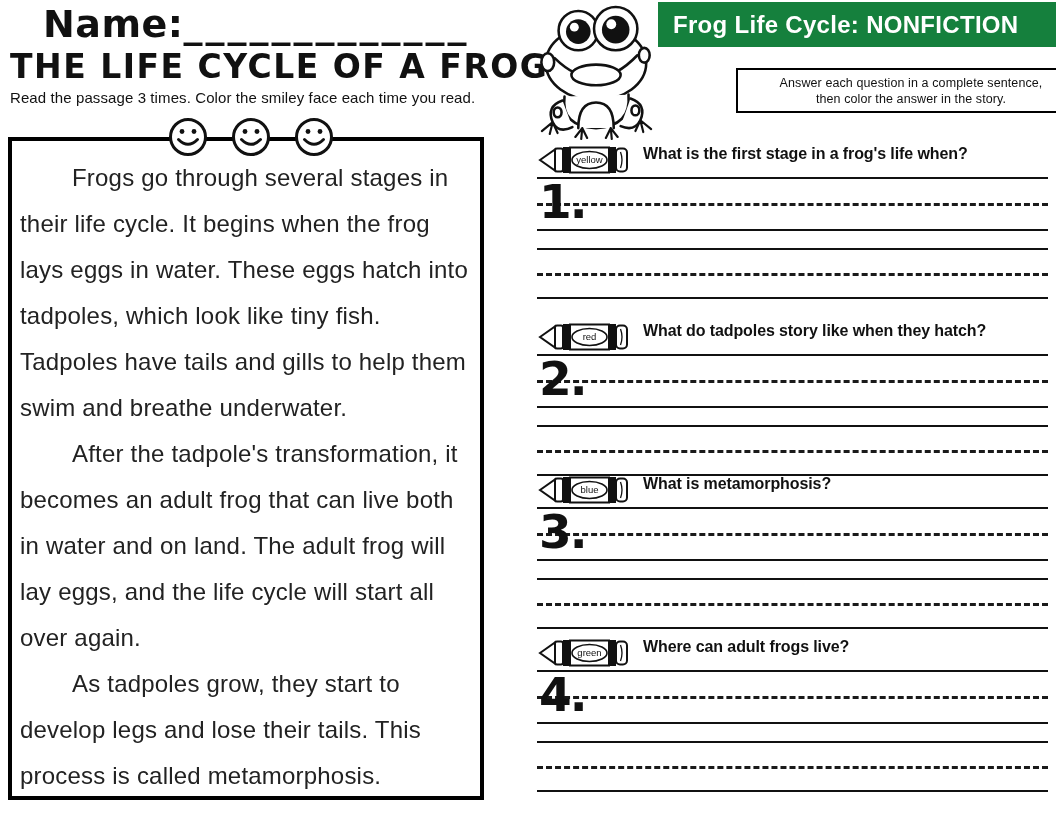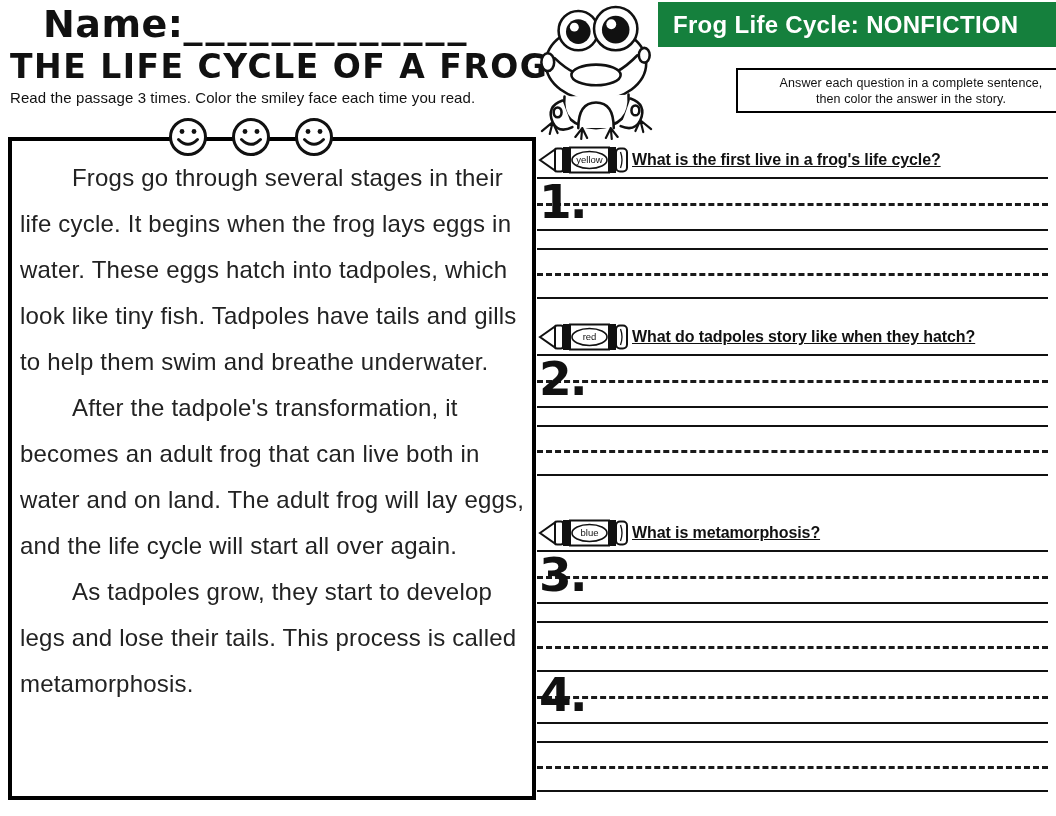--- a/index.html
+++ b/index.html
@@ -12,21 +12,21 @@
 
   
   .header-left { position:absolute; left:10px; top:2px; width:520px; }
   .name-row { font-family:"DejaVu Sans", sans-serif; font-weight:bold; font-size:38px; letter-spacing:0.5px; white-space:nowrap;margin-left:33px; }
   .name-blank { letter-spacing:3px; font-weight:bold; }
   .title { font-family:"DejaVu Sans", sans-serif; font-weight:bold; font-size:33px; letter-spacing:1.5px; text-align:center; margin-top:1px; white-space:nowrap; }
   .subtitle { font-size:15px; font-weight:500; margin-top:3px; letter-spacing:0.1px; }
 
   
   .passage-box {
-    position:absolute; left:8px; top:137px; width:528px; height:663px;
+    position:absolute; left:8px; top:137px; width:476px; height:663px;
     border:4px solid #000; padding:14px 4px 0 8px; background:#fff;
   }
   .passage p { margin:0; font-size:24px; line-height:46px; text-indent:52px; color:#222; letter-spacing:0.2px; }
   .smiley-row { position:absolute; left:168px; top:117px; display:flex; gap:23px; z-index:3; }
   .smiley { width:40px; height:40px; display:block; }
 
   
   .frog-wrap { position:absolute; left:533px; top:2px; width:128px; height:138px; }
   .banner {
     position:absolute; left:658px; top:2px; width:408px; height:45px;
@@ -35,22 +35,22 @@
   }
   .instruction-box {
     position:absolute; left:736px; top:68px; width:350px; height:45px;
     border:2px solid #000; display:flex; flex-direction:column; justify-content:center;
     text-align:center; font-size:12.5px; font-weight:500; line-height:16px; letter-spacing:0.1px;
   }
 
   
   .questions { position:absolute; left:537px; top:145px; width:513px; height:660px; }
   .q-block { position:absolute; left:0; width:513px; height:160px; }
-  .q-block.q1 { top:0px; } .q-block.q2 { top:177px; } .q-block.q3 { top:330px;margin-top:43px; } .q-block.q4 { top:493px; }
-  .q-header { display:flex; align-items:center; height:30px;text-decoration:underline; }
+  .q-block.q1 { top:0px; } .q-block.q2 { top:177px; } .q-block.q3 { top:330px; } .q-block.q4 { top:493px; }
+  .q-header { display:flex; align-items:flex-start; gap:11px; height:30px; }
   .crayon { width:95px; height:30px; flex:0 0 auto; }
   .q-text { font-size:16px; font-weight:bold; letter-spacing:-0.1px; white-space:nowrap; }
   .line { position:absolute; left:0; right:2px; height:0; border-top:2.5px solid #111; }
   .line.dashed { border-top:3.2px dashed #1a1a1a; }
   .pos1 { top:32px; } .pos2 { top:58px; } .pos3 { top:84px; }
   .pos4 { top:103px; } .pos5 { top:128px; } .pos6 { top:152px; }
   .q-num {
     position:absolute; left:2px; top:33px; z-index:2; line-height:1;
     font-family:"DejaVu Sans", sans-serif; font-weight:bold; font-size:47px; letter-spacing:-2px;
   }
@@ -145,21 +145,21 @@
             <rect x="18" y="3.5" width="8" height="23" rx="2" stroke-width="2"></rect>
             <rect x="26" y="2" width="7" height="26" fill="#111" stroke="none"></rect>
             <rect x="33" y="2.5" width="39" height="25" stroke-width="2"></rect>
             <ellipse cx="52.5" cy="15" rx="17.5" ry="8.5" stroke-width="1.6"></ellipse>
             <rect x="72" y="2" width="7" height="26" fill="#111" stroke="none"></rect>
             <rect x="79" y="3.5" width="11" height="23" rx="4" stroke-width="2"></rect>
             <path d="M83.5,7 q3,8 0,16" fill="none" stroke-width="1.3"></path>
           </g>
           <text x="52.5" y="18.3" text-anchor="middle" font-size="9.5" fill="#111">yellow</text>
         </svg>
-        <span class="q-text">What is the first live in a frog's life cycle?</span>
+        <span class="q-text">What is the first stage in a frog's life when?</span>
       </div>
       <div class="q-num">1.</div>
       <div>
         <div class="line pos1"></div>
         <div class="line dashed pos2"></div>
         <div class="line pos3"></div>
         <div class="line pos4"></div>
         <div class="line dashed pos5"></div>
         <div class="line pos6"></div>
       </div>
@@ -215,20 +215,36 @@
         <div class="line pos1"></div>
         <div class="line dashed pos2"></div>
         <div class="line pos3"></div>
         <div class="line pos4"></div>
         <div class="line dashed pos5"></div>
         <div class="line pos6"></div>
       </div>
     </div>
 
     <div class="q-block q4">
+      <div class="q-header">
+        <svg class="crayon" viewBox="0 0 95 30">
+          <g stroke="#111" fill="#fff">
+            <path d="M3,15 L18,4.5 L18,25.5 Z" stroke-width="2"></path>
+            <rect x="18" y="3.5" width="8" height="23" rx="2" stroke-width="2"></rect>
+            <rect x="26" y="2" width="7" height="26" fill="#111" stroke="none"></rect>
+            <rect x="33" y="2.5" width="39" height="25" stroke-width="2"></rect>
+            <ellipse cx="52.5" cy="15" rx="17.5" ry="8.5" stroke-width="1.6"></ellipse>
+            <rect x="72" y="2" width="7" height="26" fill="#111" stroke="none"></rect>
+            <rect x="79" y="3.5" width="11" height="23" rx="4" stroke-width="2"></rect>
+            <path d="M83.5,7 q3,8 0,16" fill="none" stroke-width="1.3"></path>
+          </g>
+          <text x="52.5" y="18.3" text-anchor="middle" font-size="9.5" fill="#111">green</text>
+        </svg>
+        <span class="q-text">Where can adult frogs live?</span>
+      </div>
       <div class="q-num">4.</div>
       <div>
         <div class="line pos1"></div>
         <div class="line dashed pos2"></div>
         <div class="line pos3"></div>
         <div class="line pos4"></div>
         <div class="line dashed pos5"></div>
         <div class="line pos6"></div>
       </div>
     </div>

